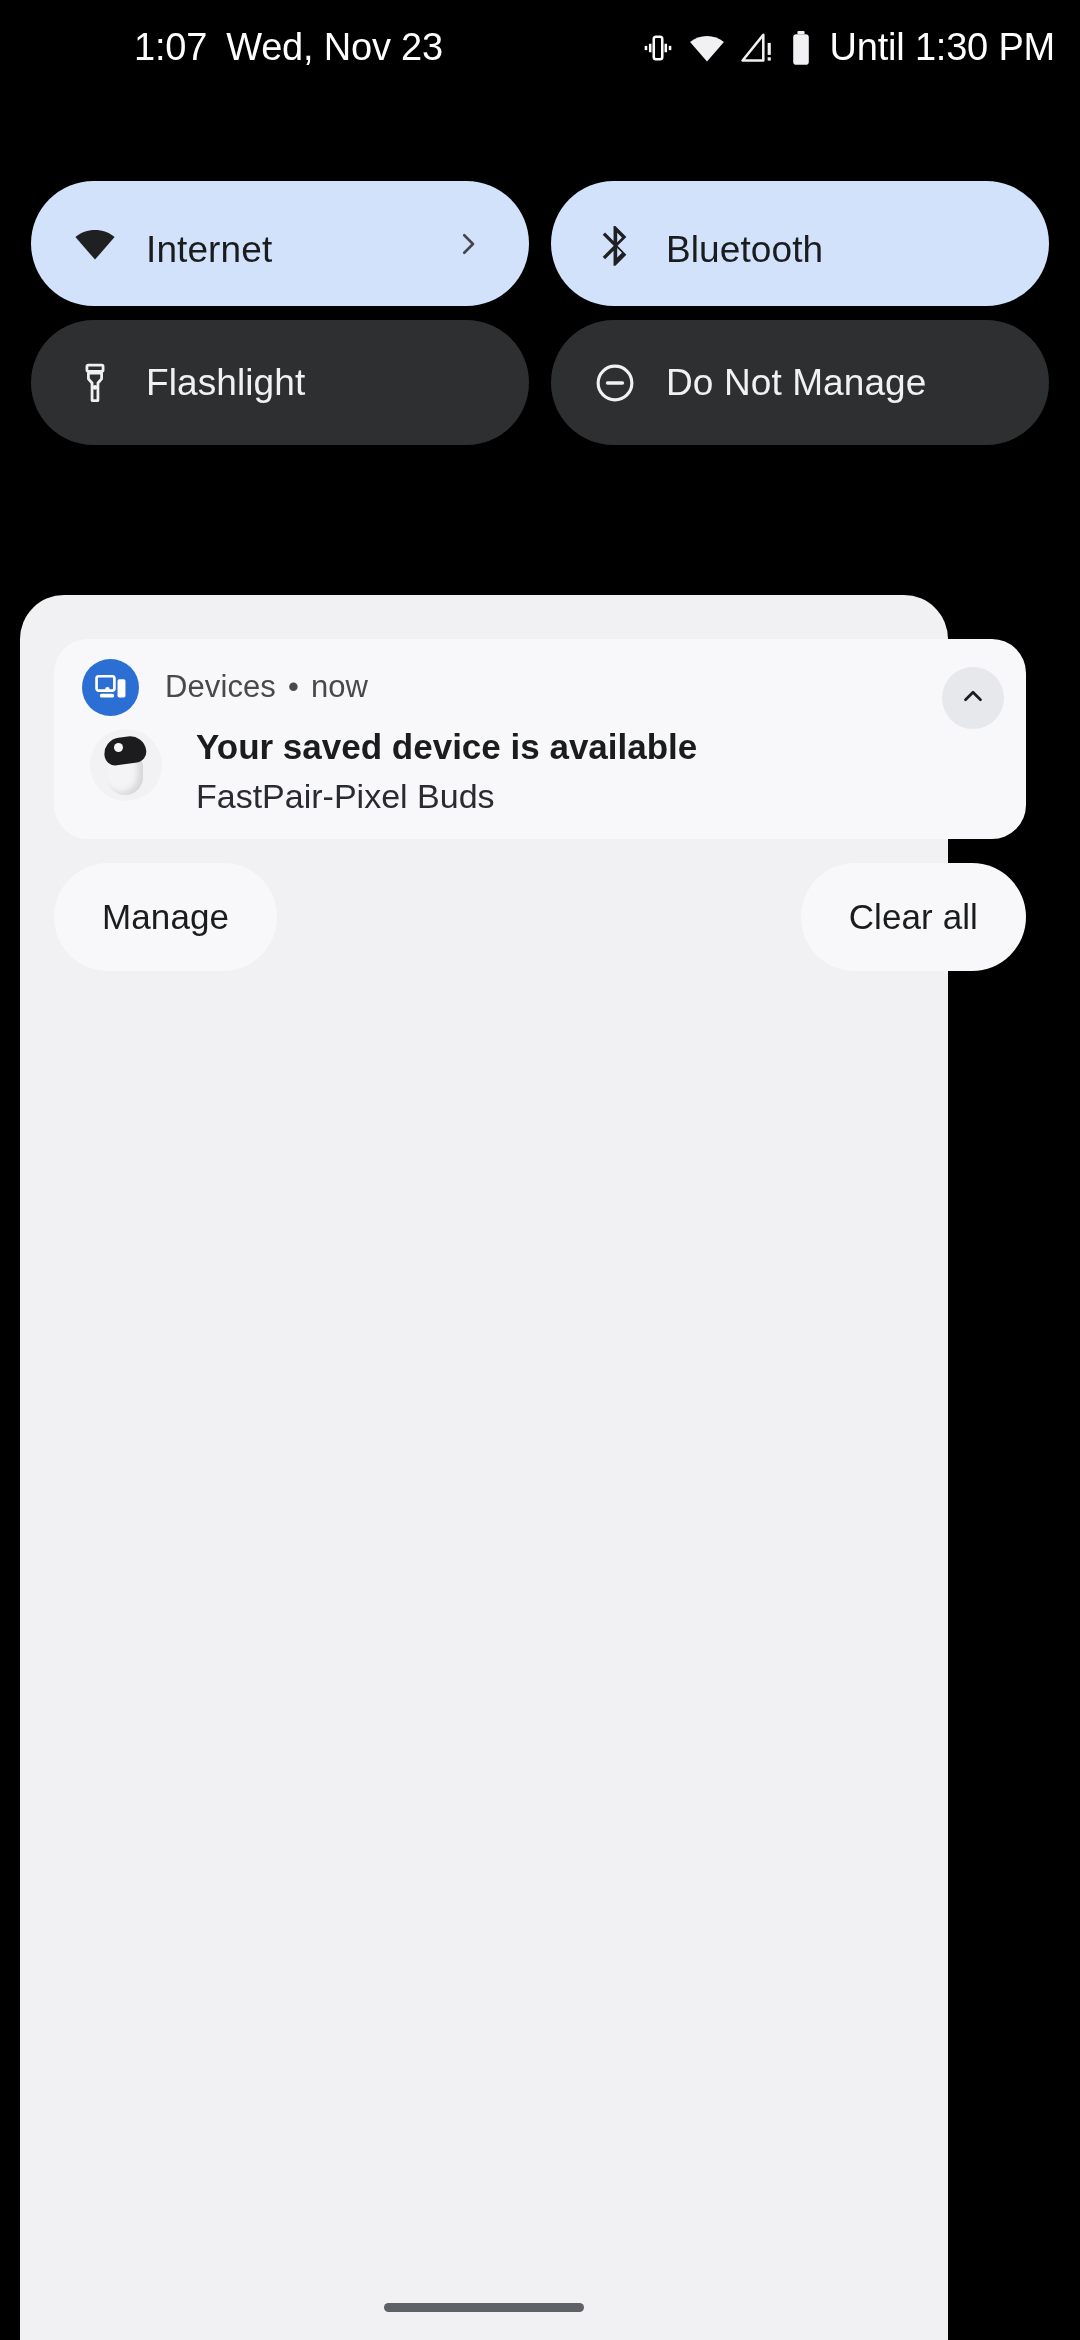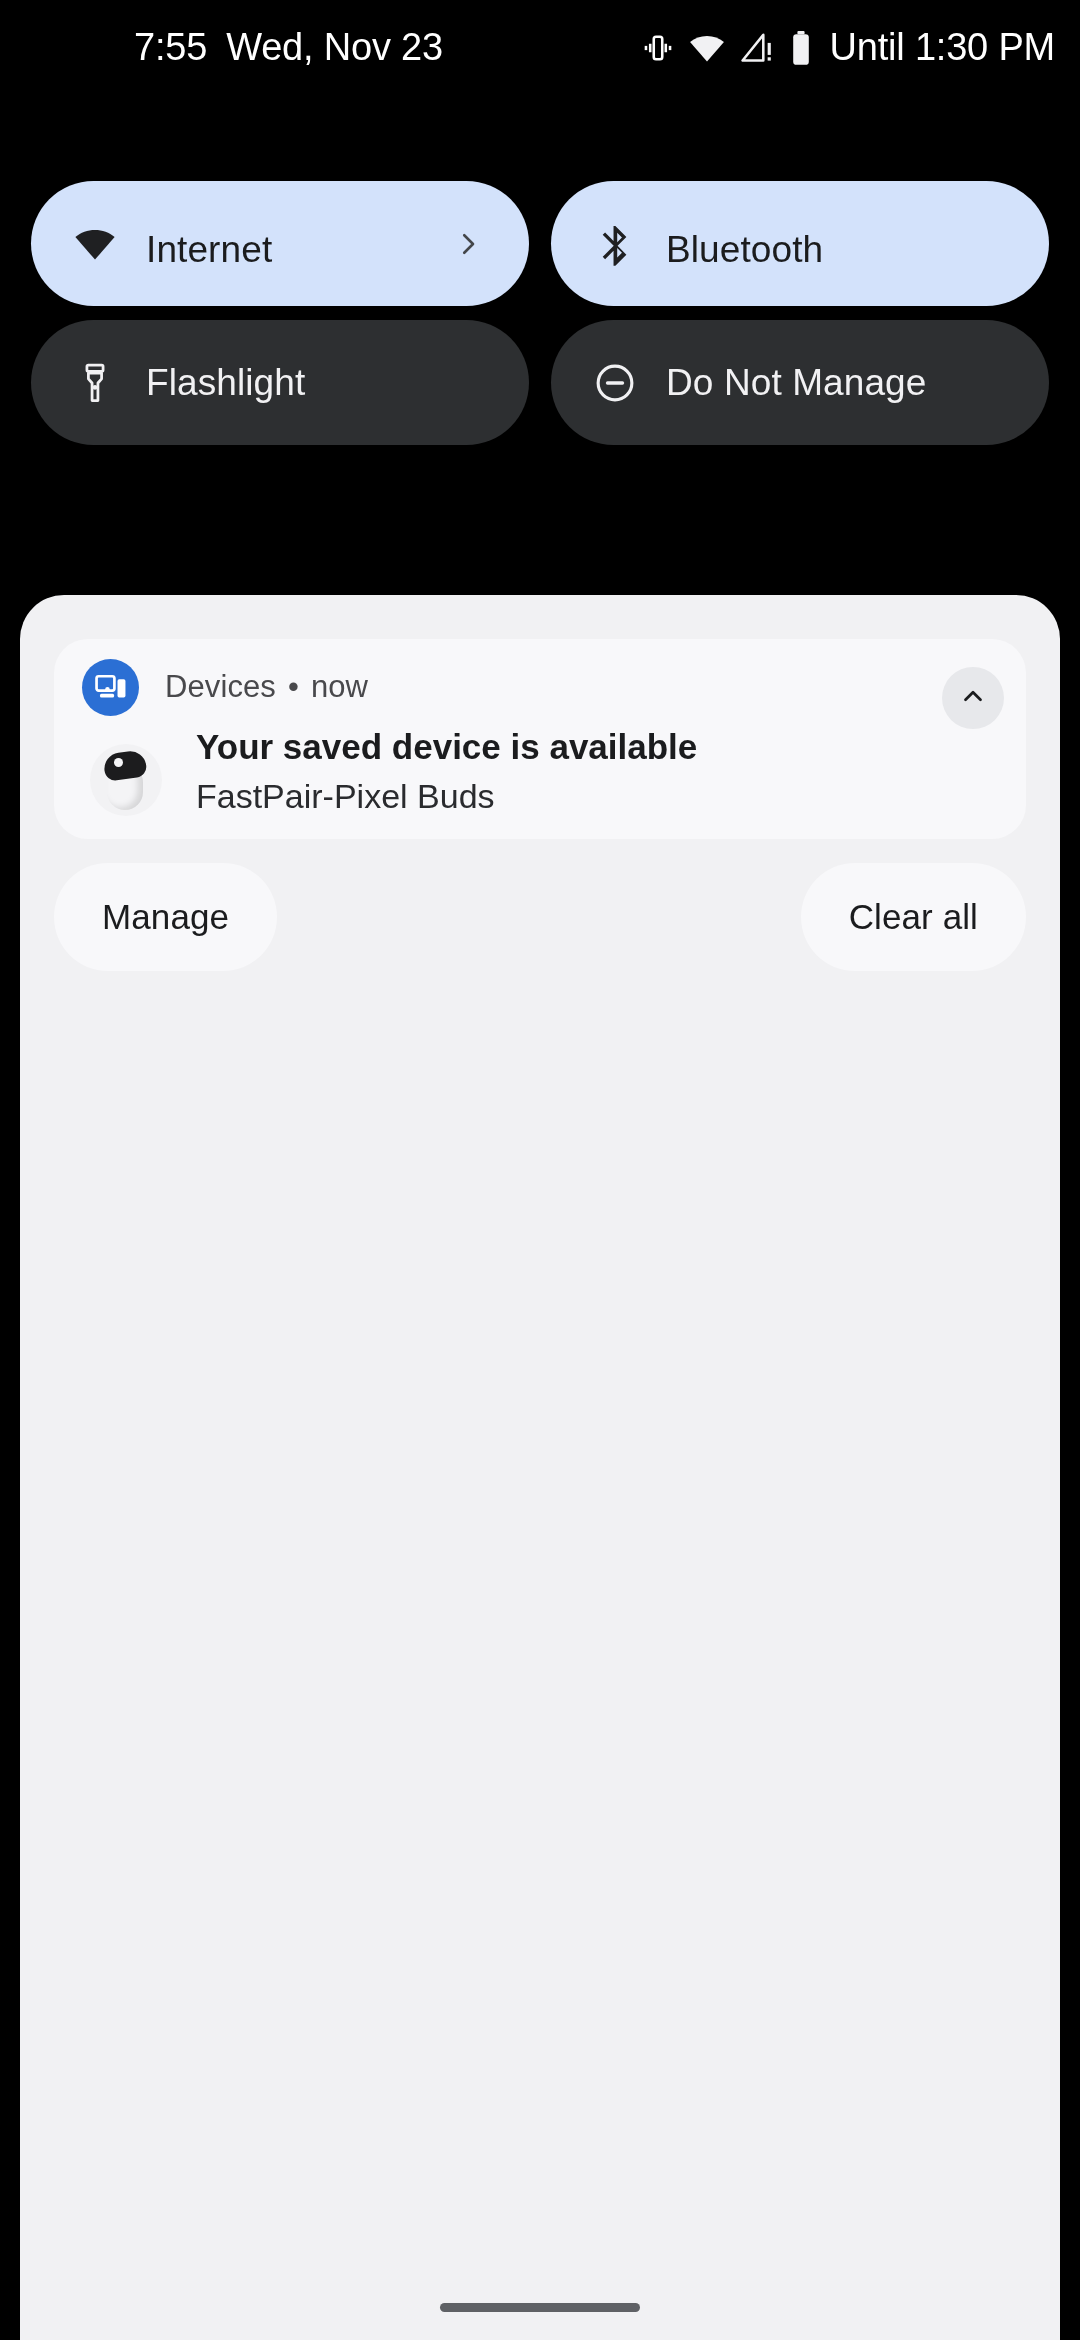--- a/index.html
+++ b/index.html
@@ -51,21 +51,21 @@
   }
   .tile-lbl{ font-size:37px; letter-spacing:.1px; }
   .tile.on .tile-lbl{ color:#1b1c1e;margin-top:13px; }
   .tile.off .tile-lbl{ color:#f1f1f3; }
   .tile-chev{ position:absolute; right:46px; top:50%; transform:translateY(-50%);
               display:flex; align-items:center; }
 
   
   .shade{
     position:absolute; left:20px; top:595px;
-    width:1040px; height:1745px;
+    width:928px; height:1745px;
     background:#f1f1f3;
     border-top-left-radius:44px; border-top-right-radius:44px;
   }
   .notif-card{
     position:absolute; left:34px; top:44px;
     width:972px; height:200px;
     background:#f8f8fa; border-radius:34px;
   }
   .notif-head{
     position:absolute; left:0; top:0; width:100%; height:96px;
@@ -78,21 +78,21 @@
   }
   .notif-meta{ margin-left:26px; font-size:31px; color:#49494c; letter-spacing:.1px; }
   .collapse-btn{
     position:absolute; right:22px; top:28px;
     width:62px; height:62px; border-radius:50%;
     background:#e7e8eb; display:flex; align-items:center; justify-content:center;
     cursor:pointer;
   }
   .notif-body{
     position:absolute; left:0; top:86px; width:100%;
-    display:flex; align-items:flex-end; padding-left:36px;
+    display:flex; align-items:flex-start; padding-left:36px;
   }
   .dev-thumb{
     width:72px; height:72px; flex:0 0 72px; border-radius:50%;
     background:#f2f2f4; position:relative; overflow:hidden; margin-top:4px;
   }
   .bud-body{
     position:absolute; left:17px; top:22px; width:36px; height:44px;
     background:#f4f4f6; border-radius:18px 18px 20px 20px;
     box-shadow: inset -5px -2px 7px rgba(0,0,0,.13);
   }
@@ -127,21 +127,21 @@
     background:#5f6165;
   }
 </style>
 </head>
 <body>
 
 <div id="screen">
 
   <div class="statusbar">
     <div class="sb-left">
-      <div class="sb-clock">7:55</div>
+      <div class="sb-clock">1:07</div>
       <div class="sb-date">Wed, Nov 23</div>
     </div>
     <div class="sb-right">
 
       <span class="sb-icon">
         <svg width="34" height="34" viewBox="0 0 24 24">
           <rect x="9" y="4" width="6" height="16" rx="1.6" fill="none" stroke="#fff" stroke-width="1.8"></rect>
           <rect x="5.6" y="9" width="1.8" height="6" fill="#fff"></rect>
           <rect x="2.6" y="10.5" width="1.8" height="3" fill="#fff"></rect>
           <rect x="16.6" y="9" width="1.8" height="6" fill="#fff"></rect>

